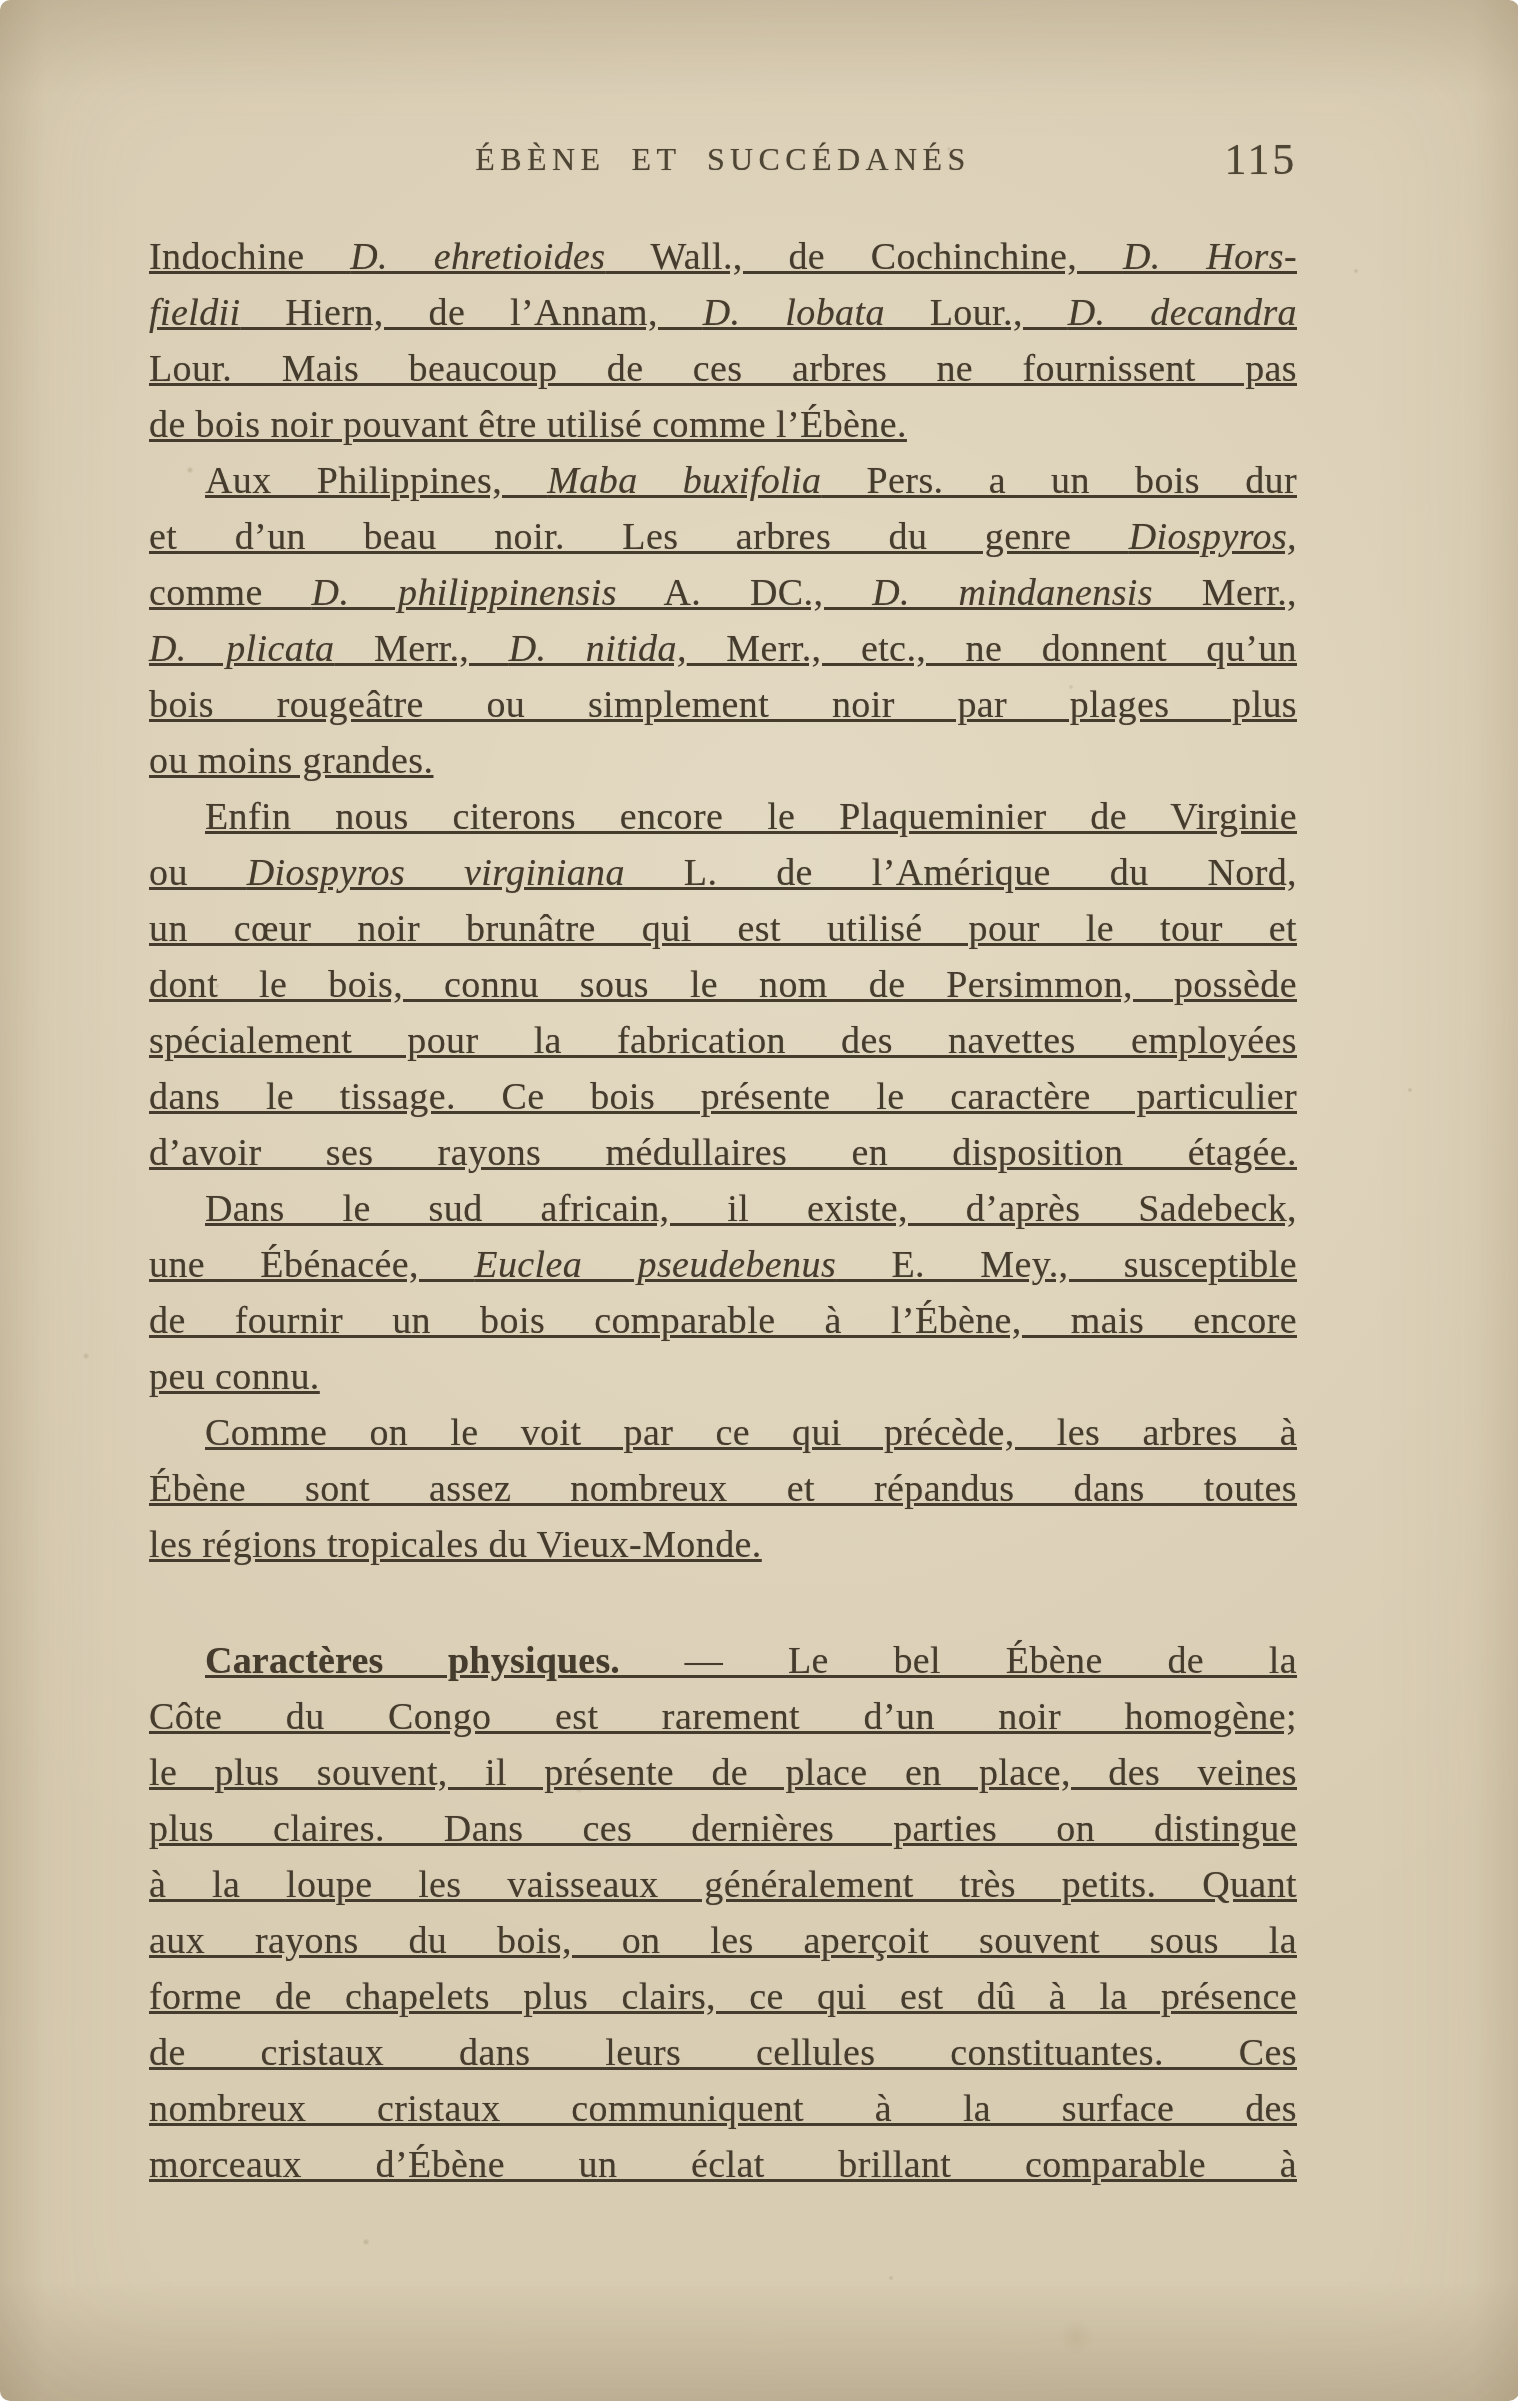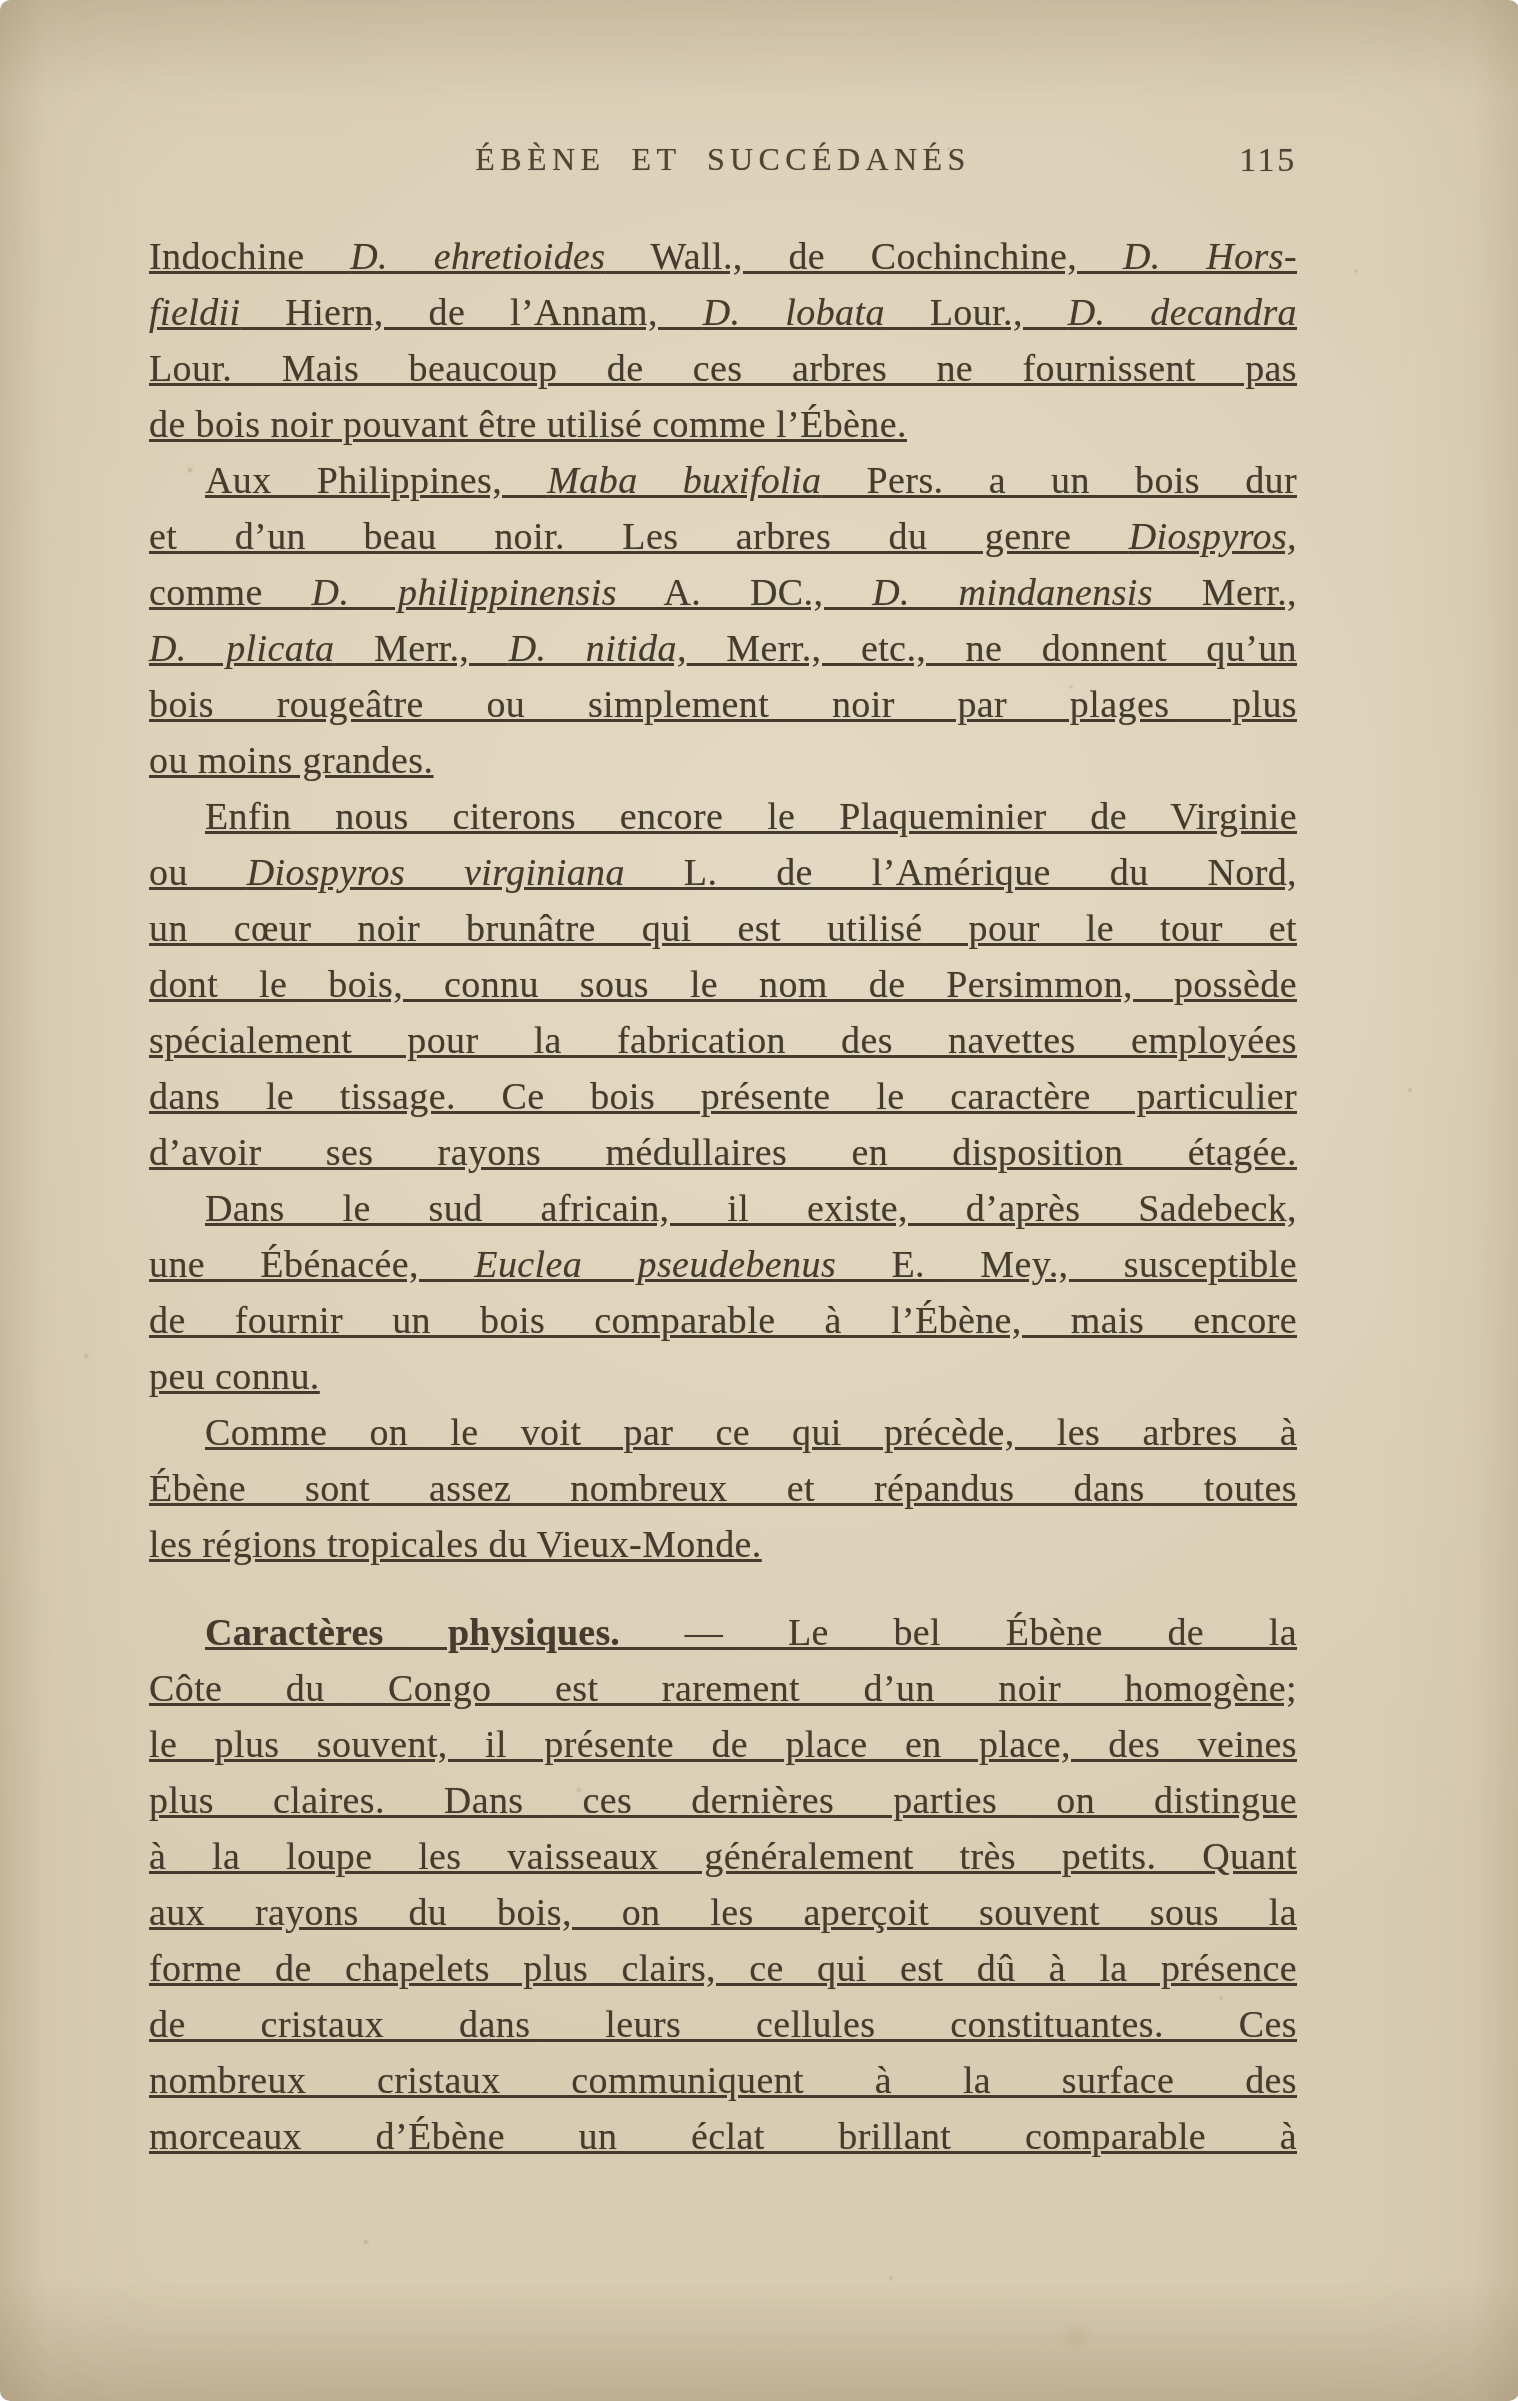--- a/index.html
+++ b/index.html
@@ -52,21 +52,21 @@
     font-size: 32px;
     letter-spacing: 5.4px;
     word-spacing: 12.7px;
     color: var(--header-ink);
     text-shadow: 0 0 0.9px rgba(78, 69, 53, 0.55);
   }
   .page-number {
     position: absolute;
     right: 0;
     top: 0;
-    font-size: 34px;
+    font-size: 44px;
     letter-spacing: 2.7px;
     color: var(--header-ink);
     text-shadow: 0 0 0.9px rgba(78, 69, 53, 0.55);
   }
   .page-body {
     position: absolute;
     top: 228px;
     left: 149px;
     width: 1148px;
     text-decoration: underline;
@@ -79,21 +79,21 @@
     white-space: normal;
     text-shadow: 0 0 0.9px rgba(62, 53, 38, 0.45);
     text-align: left;
   }
   .line.justify {
     text-align: justify;
     text-align-last: justify;
     text-justify: inter-word;
   }
   .line.indent { text-indent: 56px; }
-  .line.section-gap { margin-top: 32px; }
+  .line.section-gap { margin-top: 60px; }
   .italic { font-style: italic; }
   .bold { font-weight: bold; letter-spacing: 0.2px; }
 </style>
 </head>
 <body>
 
 <div class="page">
   <div class="running-header">
     <span class="running-title">ÉBÈNE ET SUCCÉDANÉS</span>
     <span class="page-number">115</span>

